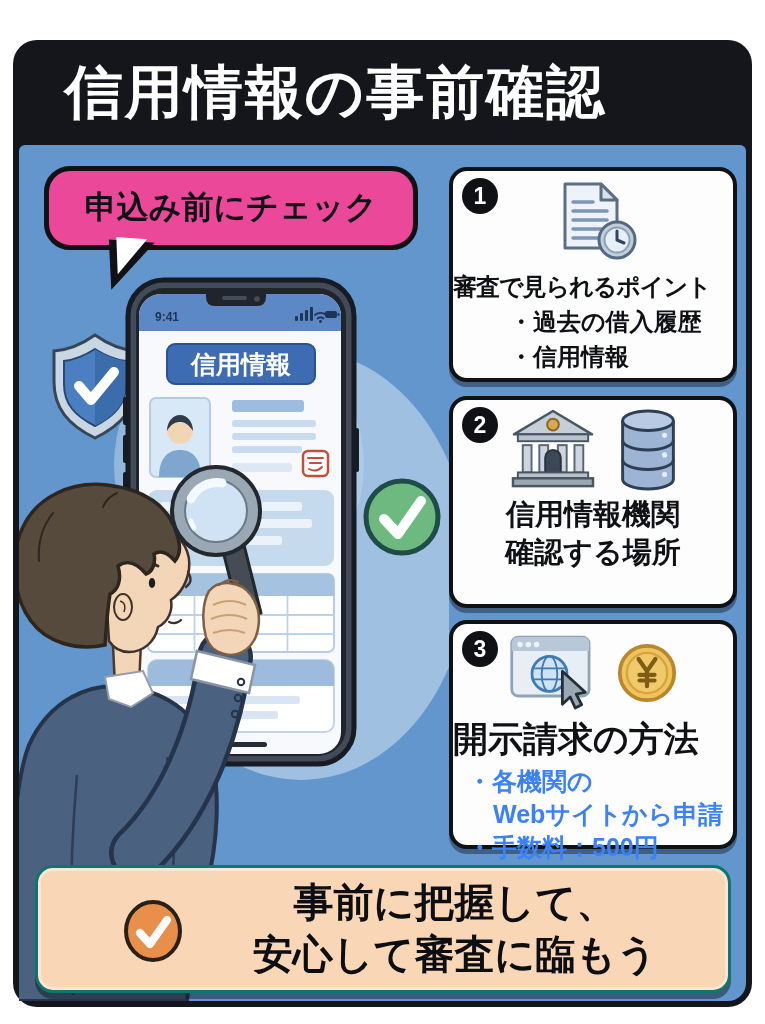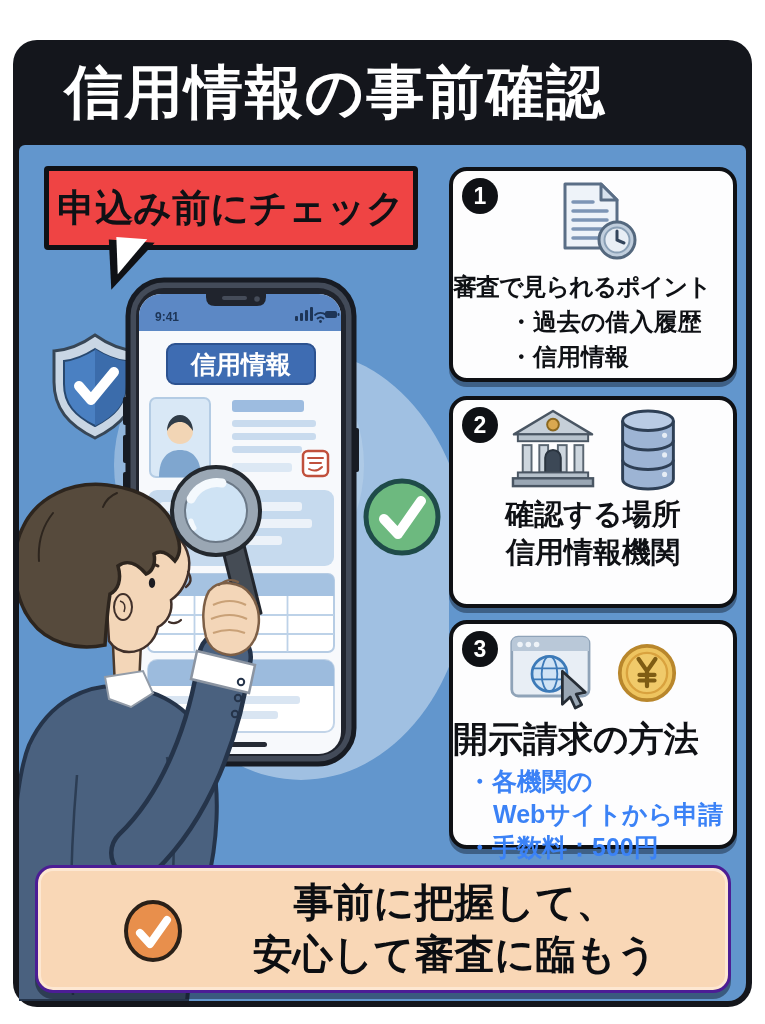--- a/index.html
+++ b/index.html
@@ -10,23 +10,23 @@
   .frame { position:absolute; left:13px; top:40px; width:739px; height:967px;
            background:#14161c; border-radius:24px; z-index:0; }
   .main-title { position:absolute; left:13px; top:42px; width:645px; height:102px; z-index:3;
            display:flex; align-items:center; justify-content:center;
            color:#ffffff; font-size:58px; font-weight:900; letter-spacing:2px; }
   .panel { position:absolute; left:19px; top:145px; width:727px; height:856px;
            background:#6296cd; border-radius:6px 6px 18px 18px; z-index:1; }
   .illus { position:absolute; left:19px; top:145px; z-index:2; }
 
   .bubble { position:absolute; left:44px; top:166px; width:374px; height:84px; z-index:5;
-            background:#ef4444; border:5px solid #0f1115; border-radius:4px;
+            background:#ec4899; border:5px solid #0f1115; border-radius:26px;
             display:flex; align-items:center; justify-content:center;
-            font-size:38px; font-weight:900; color:#0f1115; }
+            font-size:32px; font-weight:900; color:#0f1115; }
   .bubble::before { content:""; position:absolute; left:58px; bottom:-46px; width:0; height:0;
             border-top:50px solid #0f1115; border-right:40px solid transparent;
             border-left:6px solid transparent; transform:rotate(4deg); }
   .bubble::after { content:""; position:absolute; left:66px; bottom:-30px; width:0; height:0;
             border-top:37px solid #ffffff; border-right:27px solid transparent;
             border-left:4px solid transparent; transform:rotate(4deg); }
 
   .card { position:absolute; left:449px; width:288px; background:#fdfdfe; z-index:4;
           border:4px solid #0f1115; border-radius:18px;
           box-shadow:0 5px 0 rgba(10,16,28,.4); }
@@ -42,21 +42,21 @@
   .c1-head { font-size:24px; margin-top:5px; letter-spacing:-1px; }
   .c1-lines { margin:2px 0 0 56px; font-size:24px; font-weight:800; line-height:1.45; color:#0f1115; }
   .c2-lines { text-align:center; font-weight:900; line-height:1.3; margin-top:5px; color:#0f1115; }
   .c2-big { font-size:29px; }
   .c2-small { font-size:25px; letter-spacing:-1px; }
   .c3-head { font-size:35px; margin-top:3px; }
   .c3-lines { margin:2px 0 0 14px; font-size:25px; font-weight:800; line-height:1.32; color:#3b82f6; }
   .c3-indent { margin-left:26px; }
 
   .banner { position:absolute; left:35px; top:865px; width:696px; height:128px; z-index:6;
-            background:#f9d7b6; border:3px solid #4c1d95; border-radius:18px;
+            background:#f9d7b6; border:3px solid #0f766e; border-radius:18px;
             box-shadow:0 6px 0 rgba(12,18,30,.45), inset 0 0 0 3px rgba(255,242,228,.6); }
   .banner-check { position:absolute; left:84px; top:31px; }
   .banner-text { position:absolute; left:158px; right:14px; top:8px; text-align:center;
             font-size:40px; font-weight:900; color:#0c0e12; line-height:1.3; }
 </style>
 </head>
 <body>
 
 <div class="page">
 
@@ -235,22 +235,22 @@
       <svg width="64" height="82" viewBox="0 0 64 84">
         <path d="M6,12 L6,72 a26,10 0 0 0 52,0 L58,12" fill="#9db4d4" stroke="#2e3f55" stroke-width="3"></path>
         <path d="M6,32 a26,10 0 0 0 52,0 M6,52 a26,10 0 0 0 52,0" fill="none" stroke="#2e3f55" stroke-width="3"></path>
         <ellipse cx="32" cy="12" rx="26" ry="10" fill="#b9cbe4" stroke="#2e3f55" stroke-width="3"></ellipse>
         <circle cx="49" cy="27" r="2.6" fill="#e6edf5"></circle>
         <circle cx="49" cy="47" r="2.6" fill="#e6edf5"></circle>
         <circle cx="49" cy="67" r="2.6" fill="#e6edf5"></circle>
       </svg>
     </div>
     <div class="c2-lines">
+      <div class="c2-big">信用情報機関</div>
       <div class="c2-big">確認する場所</div>
-      <div class="c2-big">信用情報機関</div>
     </div>
   </div>
 
   <div class="card" id="card3">
     <div class="badge">3</div>
     <div class="card-icons">
       <svg width="92" height="80" viewBox="0 0 100 84">
         <rect x="3" y="3" width="84" height="64" rx="7" fill="#e8eef5" stroke="#8fa3b8" stroke-width="3"></rect>
         <path d="M3,10 q0,-7 7,-7 h70 q7,0 7,7 v8 h-84 Z" fill="#b9c8d8"></path>
         <circle cx="12" cy="11" r="3" fill="#eef3f8"></circle>

